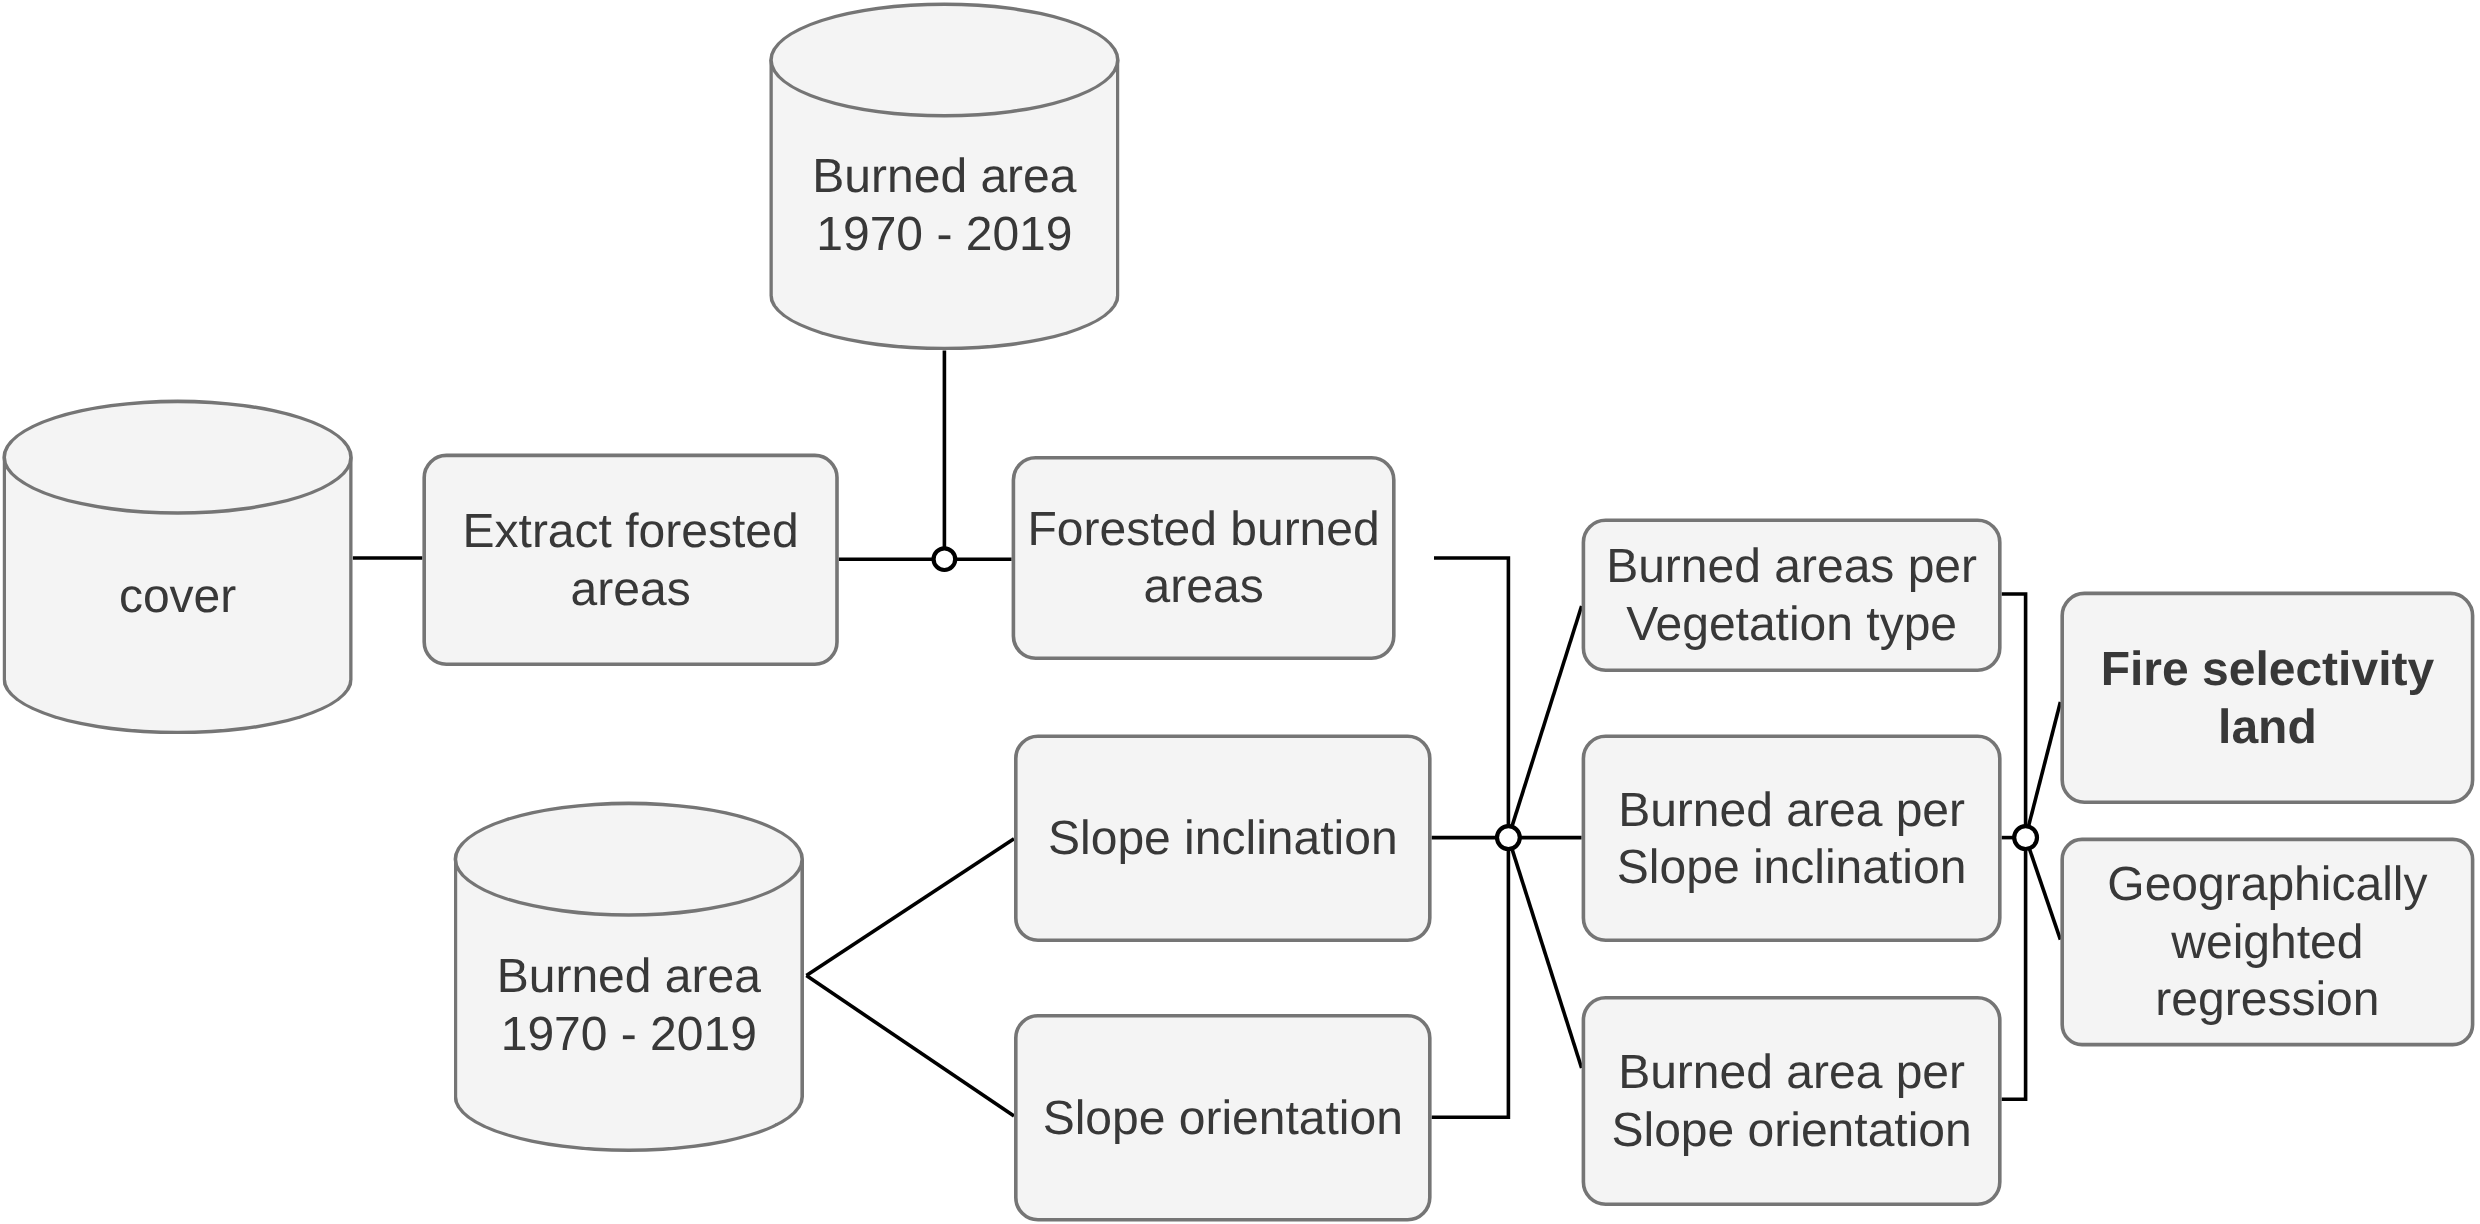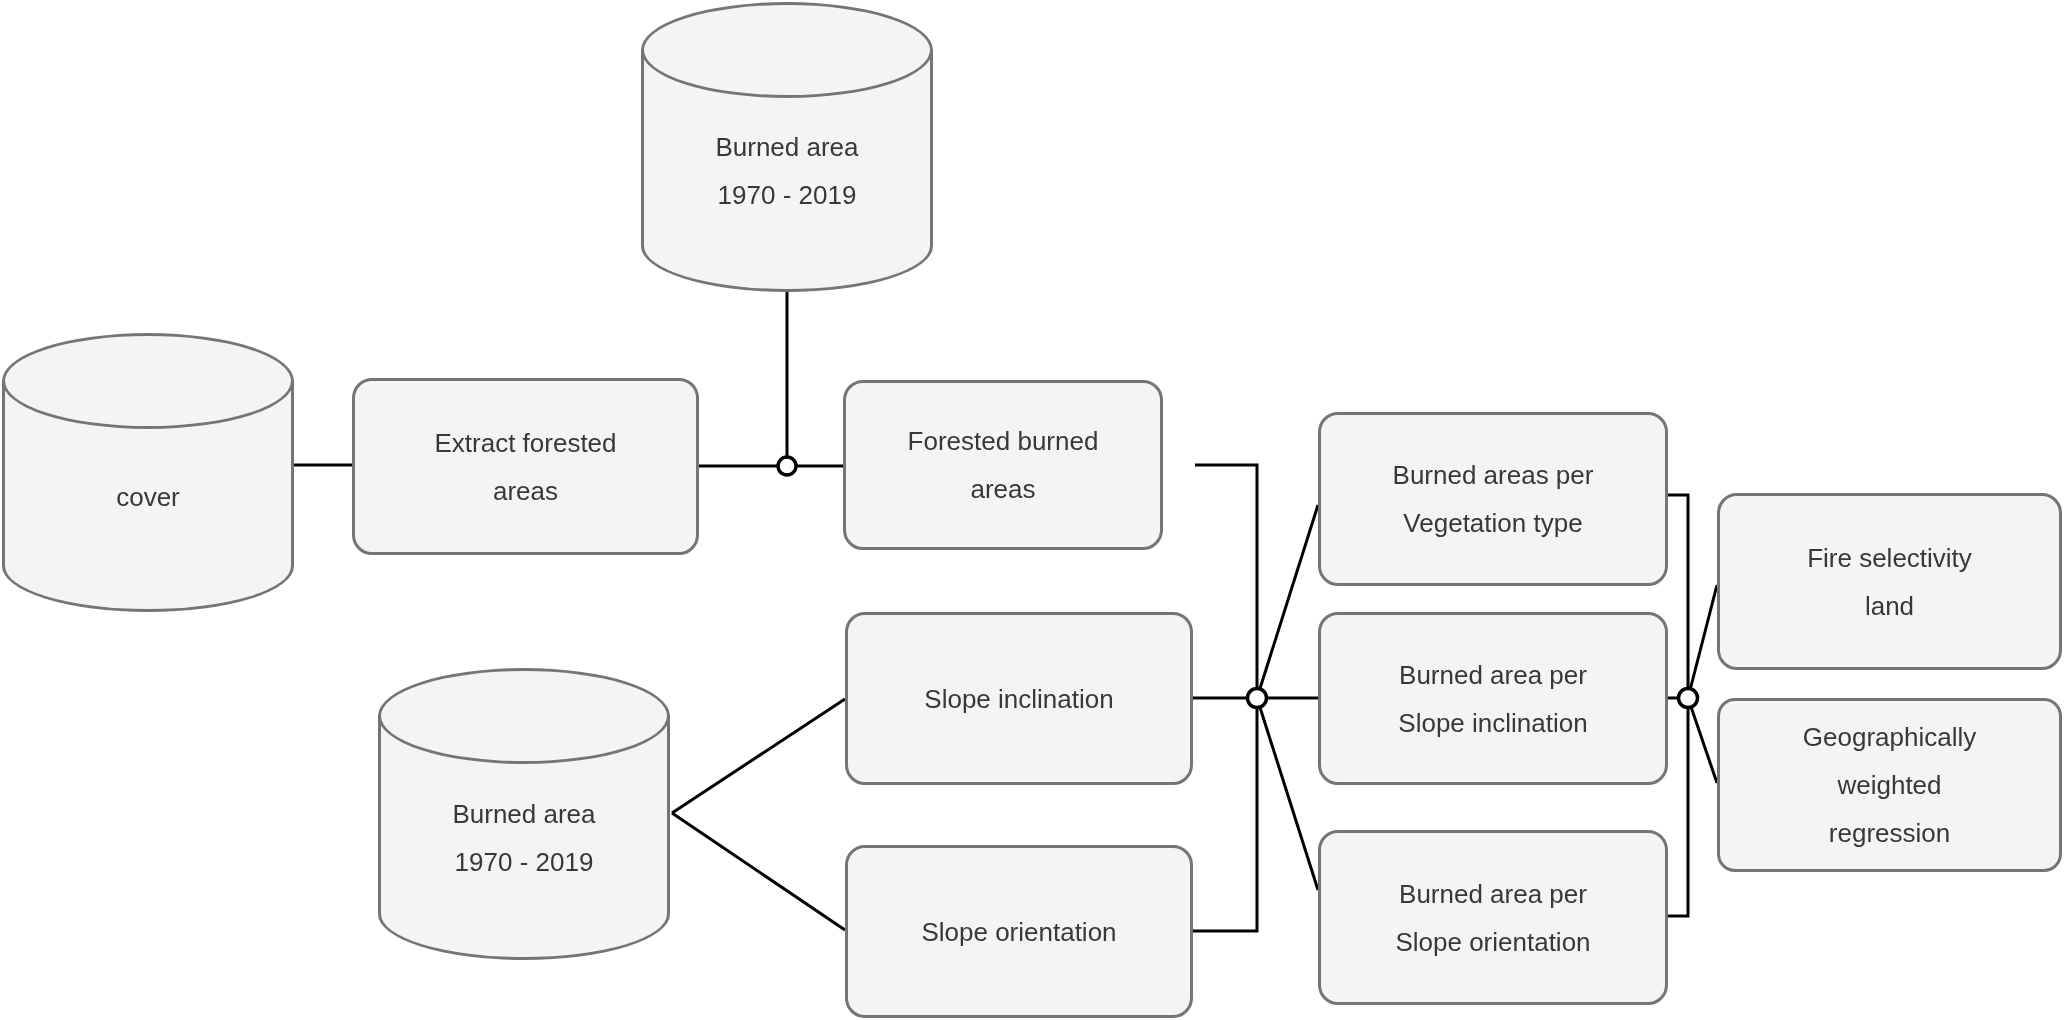--- a/index.html
+++ b/index.html
@@ -44,21 +44,21 @@
     background: var(--node-fill, #f4f4f4);
     border: 3px solid var(--node-border, #757575);
     border-radius: 50%;
   }
   .cyl-label {
     position: absolute; inset: 0; padding-top: 48px;
     display: flex; flex-direction: column;
     align-items: center; justify-content: center;
     text-align: center;
   }
-  .label-line { display: block; white-space: nowrap; font-size: 26px; line-height: 48px; }
+  .label-line { display: block; white-space: nowrap; font-size: 40px; line-height: 48px; }
 </style>
 </head>
 <body>
 
 <div id="canvas">
 
   <svg id="edge-layer" width="2067" height="1020" viewBox="0 0 2067 1020">
     <path class="edge" d="M294 465 H352"></path>
     <path class="edge" d="M699 466 H843"></path>
     <path class="edge" d="M787 292 V466"></path>
@@ -117,36 +117,36 @@
   </div>
 
   <div class="node box" style="left:845px; top:612px; width:348px; height:173px;">
     <span class="label-line">Slope inclination</span>
   </div>
 
   <div class="node box" style="left:845px; top:845px; width:348px; height:173px;">
     <span class="label-line">Slope orientation</span>
   </div>
 
-  <div class="node box" style="left:1318px; top:412px; width:350px; height:174px;text-align:center;">
+  <div class="node box" style="left:1318px; top:432px; width:350px; height:128px;text-align:center;">
     <span class="label-line">Burned areas per</span>
     <span class="label-line">Vegetation type</span>
   </div>
 
   <div class="node box" style="left:1318px; top:612px; width:350px; height:173px;">
     <span class="label-line">Burned area per</span>
     <span class="label-line">Slope inclination</span>
   </div>
 
   <div class="node box" style="left:1318px; top:830px; width:350px; height:175px;">
     <span class="label-line">Burned area per</span>
     <span class="label-line">Slope orientation</span>
   </div>
 
-  <div class="node box" style="left:1717px; top:493px; width:345px; height:177px;">
+  <div class="node box" style="left:1717px; top:493px; width:345px; height:177px;font-weight:bold;">
     <span class="label-line">Fire selectivity</span>
     <span class="label-line">land</span>
   </div>
 
   <div class="node box" style="left:1717px; top:698px; width:345px; height:174px;border-radius:18px;">
     <span class="label-line">Geographically</span>
     <span class="label-line">weighted</span>
     <span class="label-line">regression</span>
   </div>
 

